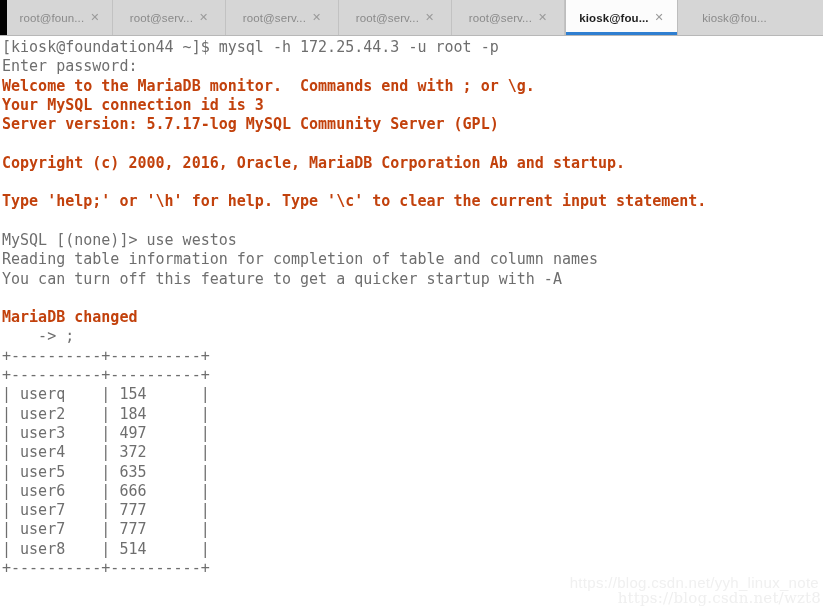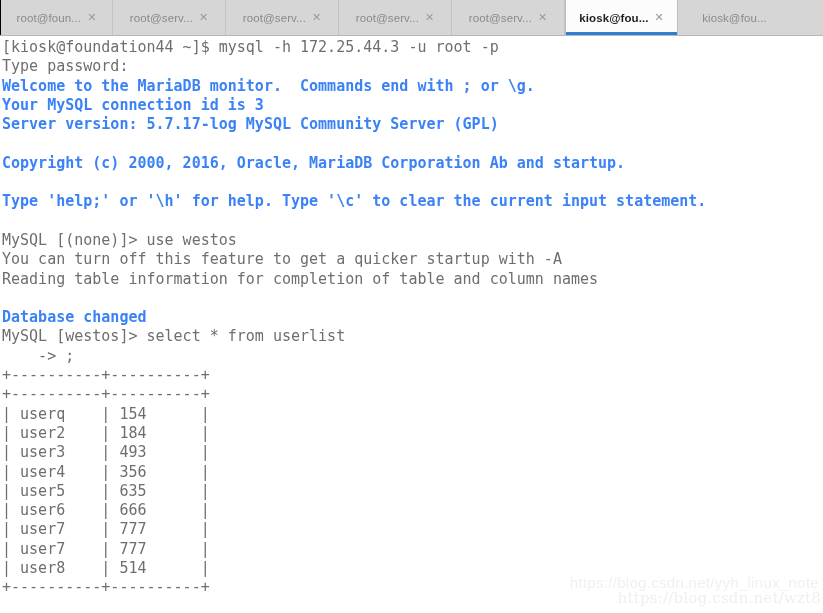--- a/index.html
+++ b/index.html
@@ -34,21 +34,21 @@
     display: flex;
     align-items: center;
     justify-content: center;
     gap: 6px;
     box-sizing: border-box;
     padding: 0 4px;
     background: #d6d6d6;
     border-right: 1px solid #c2c2c2;
     cursor: default;
   }
-  .tab:first-child { border-left: 1px solid #000000; }
+  .tab:first-child { border-left: 7px solid #000000; }
   .tab .tab-label {
     font-size: 11.5px;
     color: #8a8a8a;
     white-space: nowrap;
     overflow: hidden;
     letter-spacing: 0.1px;
   }
   .tab .tab-close {
     font-size: 11px;
     color: #9a9a9a;
@@ -89,21 +89,21 @@
   .tline {
     font-family: "DejaVu Sans Mono", "Liberation Mono", monospace;
     font-size: 15px;
     line-height: 19.3px;
     height: 19.3px;
     white-space: pre;
     color: #6e6e6e;
     letter-spacing: 0px;
   }
   .tline.bold {
-    color: #3b82f6;
+    color: #c2410c;
     font-weight: bold;
   }
   .tline.blank { color: transparent; }
 
   
   .watermark {
     position: absolute;
     white-space: nowrap;
     pointer-events: none;
     user-select: none;
@@ -154,42 +154,41 @@
       <span class="tab-close">✕</span>
     </div>
     <div class="tab last-partial">
       <span class="tab-label">kiosk@fou...</span>
     </div>
   </div>
 
 <div id="terminal">
   <div id="terminal-lines">
       <div class="tline">[kiosk@foundation44 ~]$ mysql -h 172.25.44.3 -u root -p</div>
-      <div class="tline">Type password:</div>
+      <div class="tline">Enter password:</div>
       <div class="tline bold">Welcome to the MariaDB monitor.  Commands end with ; or \g.</div>
       <div class="tline bold">Your MySQL connection id is 3</div>
       <div class="tline bold">Server version: 5.7.17-log MySQL Community Server (GPL)</div>
       <div class="tline blank"></div>
       <div class="tline bold">Copyright (c) 2000, 2016, Oracle, MariaDB Corporation Ab and startup.</div>
       <div class="tline blank"></div>
       <div class="tline bold">Type 'help;' or '\h' for help. Type '\c' to clear the current input statement.</div>
       <div class="tline blank"></div>
       <div class="tline">MySQL [(none)]&gt; use westos</div>
+      <div class="tline">Reading table information for completion of table and column names</div>
       <div class="tline">You can turn off this feature to get a quicker startup with -A</div>
-      <div class="tline">Reading table information for completion of table and column names</div>
       <div class="tline blank"></div>
-      <div class="tline bold">Database changed</div>
-      <div class="tline">MySQL [westos]&gt; select * from userlist</div>
+      <div class="tline bold">MariaDB changed</div>
       <div class="tline">    -&gt; ;</div>
       <div class="tline">+----------+----------+</div>
       <div class="tline">+----------+----------+</div>
       <div class="tline">| userq    | 154      |</div>
       <div class="tline">| user2    | 184      |</div>
-      <div class="tline">| user3    | 493      |</div>
-      <div class="tline">| user4    | 356      |</div>
+      <div class="tline">| user3    | 497      |</div>
+      <div class="tline">| user4    | 372      |</div>
       <div class="tline">| user5    | 635      |</div>
       <div class="tline">| user6    | 666      |</div>
       <div class="tline">| user7    | 777      |</div>
       <div class="tline">| user7    | 777      |</div>
       <div class="tline">| user8    | 514      |</div>
       <div class="tline">+----------+----------+</div>
     </div>
 
   <div class="watermark" id="wm1">https://blog.csdn.net/yyh_linux_note</div>
   <div class="watermark" id="wm2">https://blog.csdn.net/wzt8</div>

